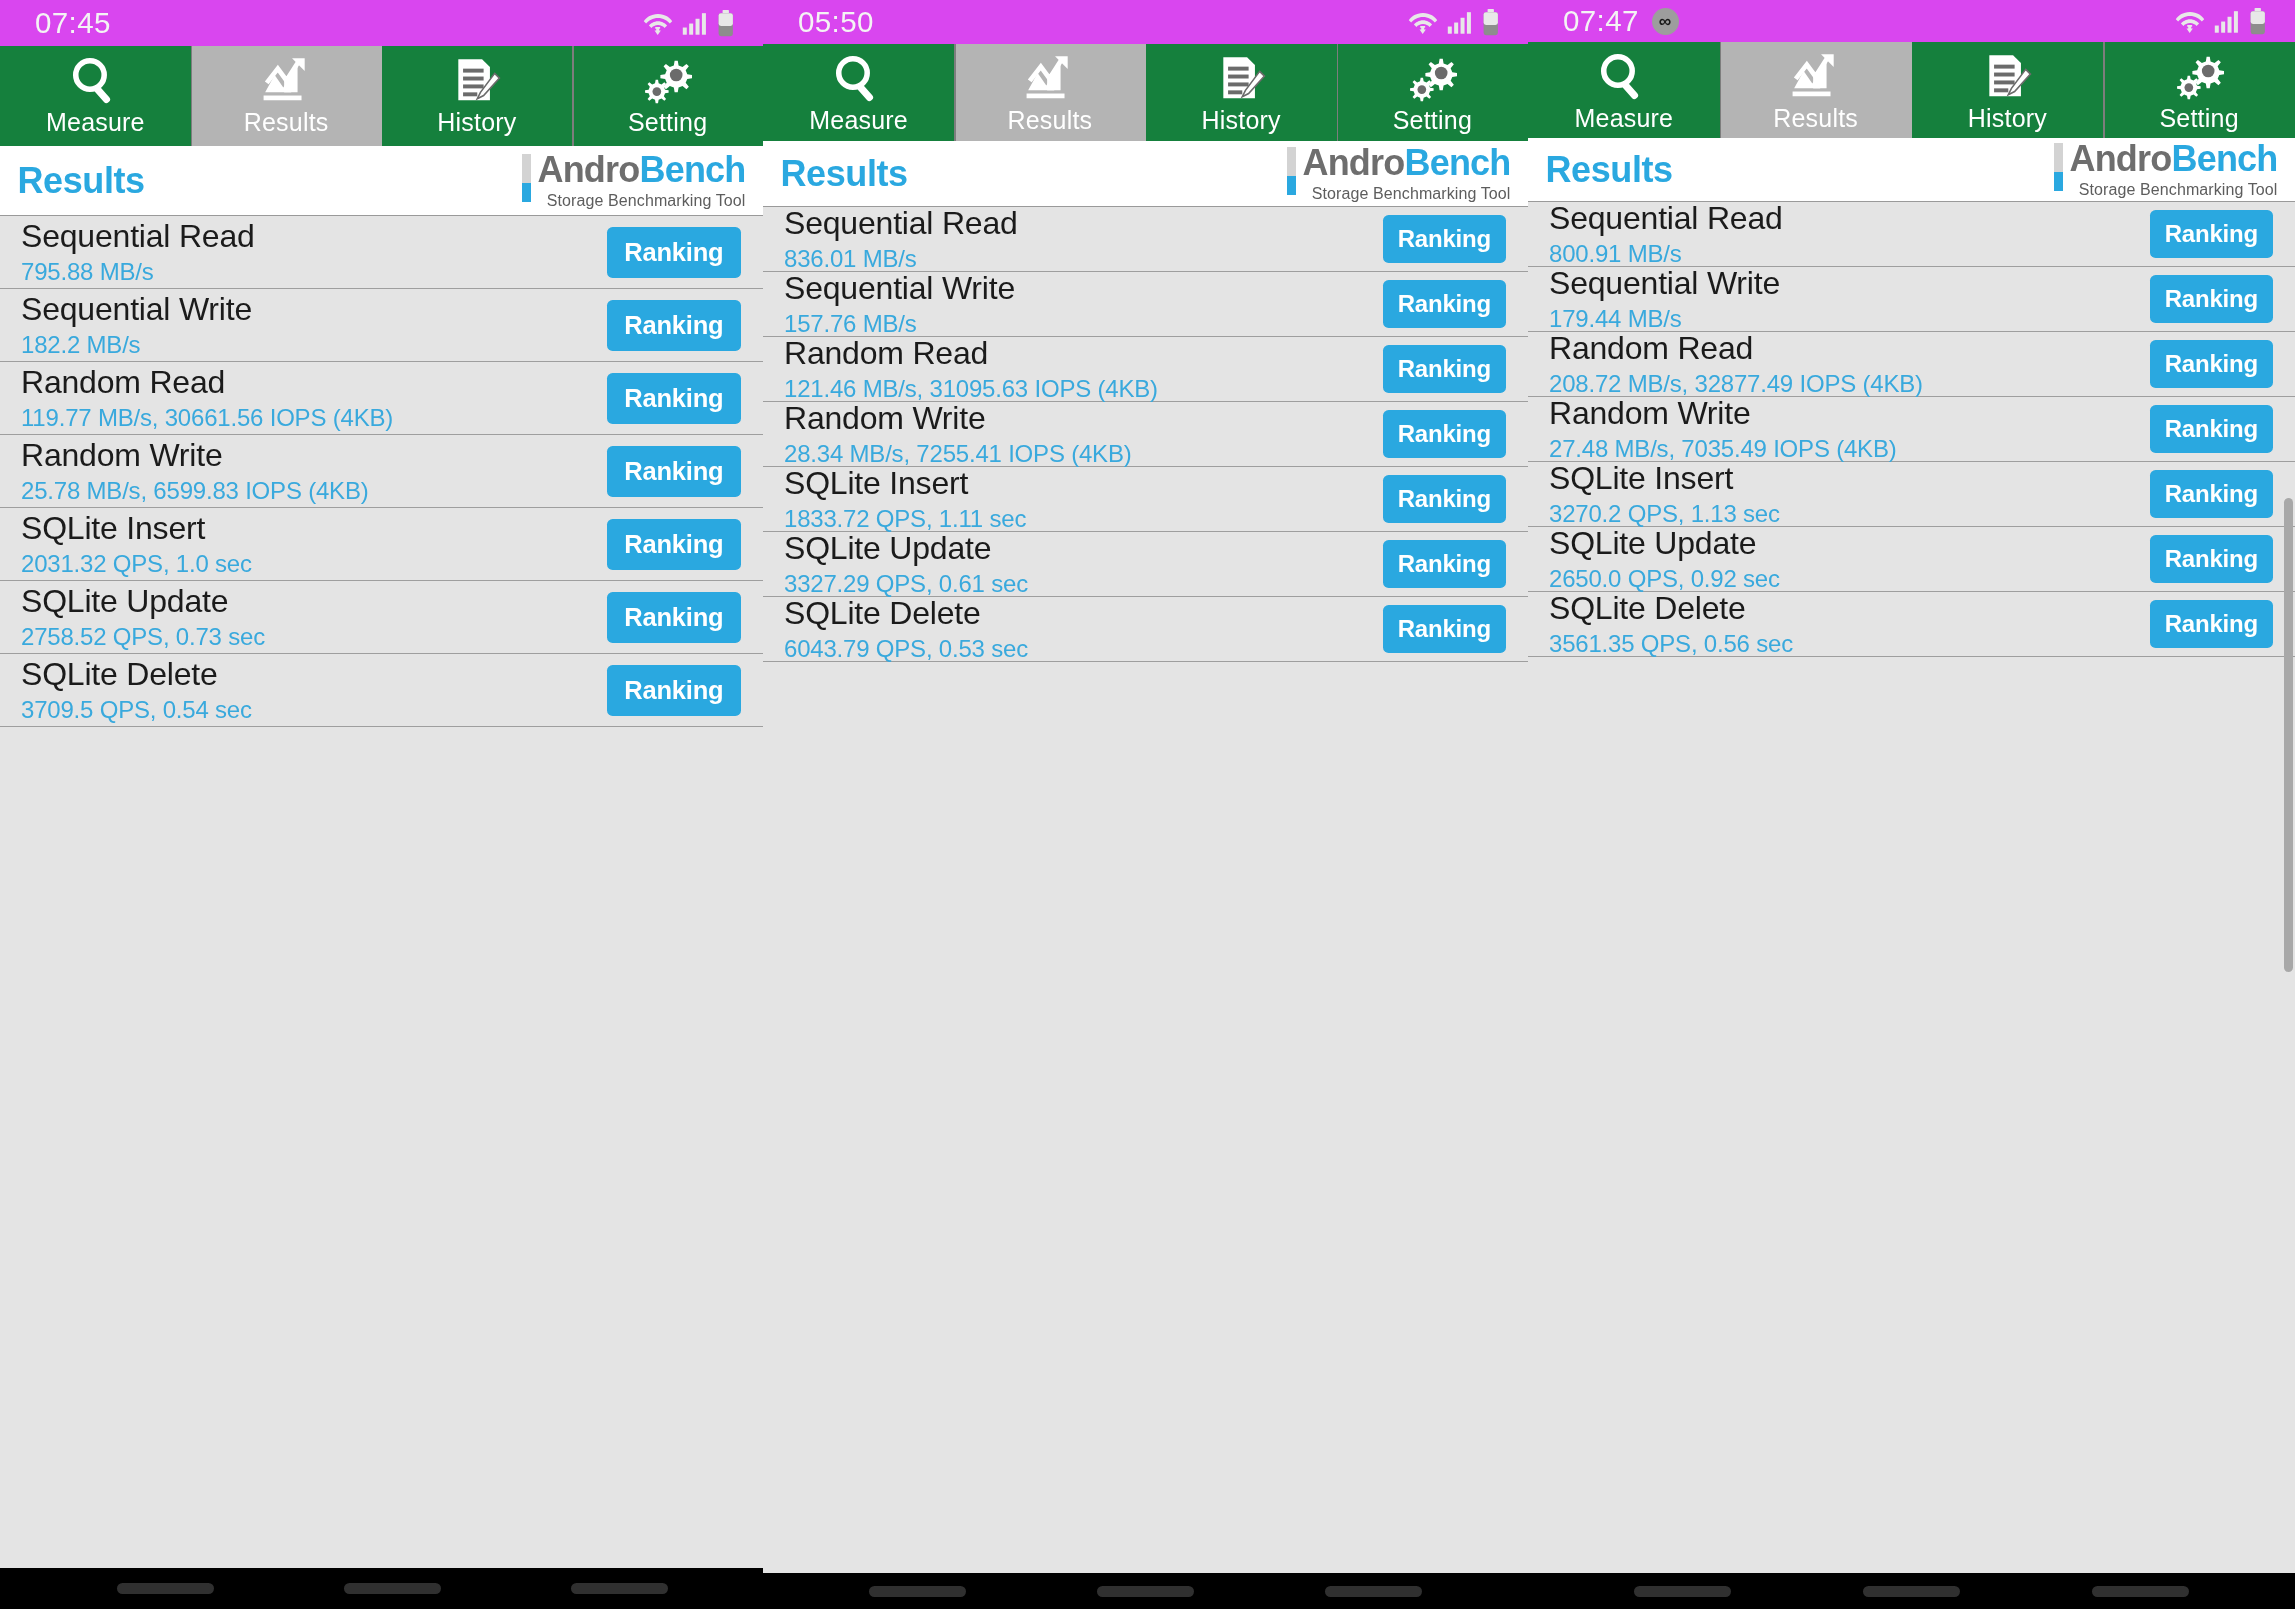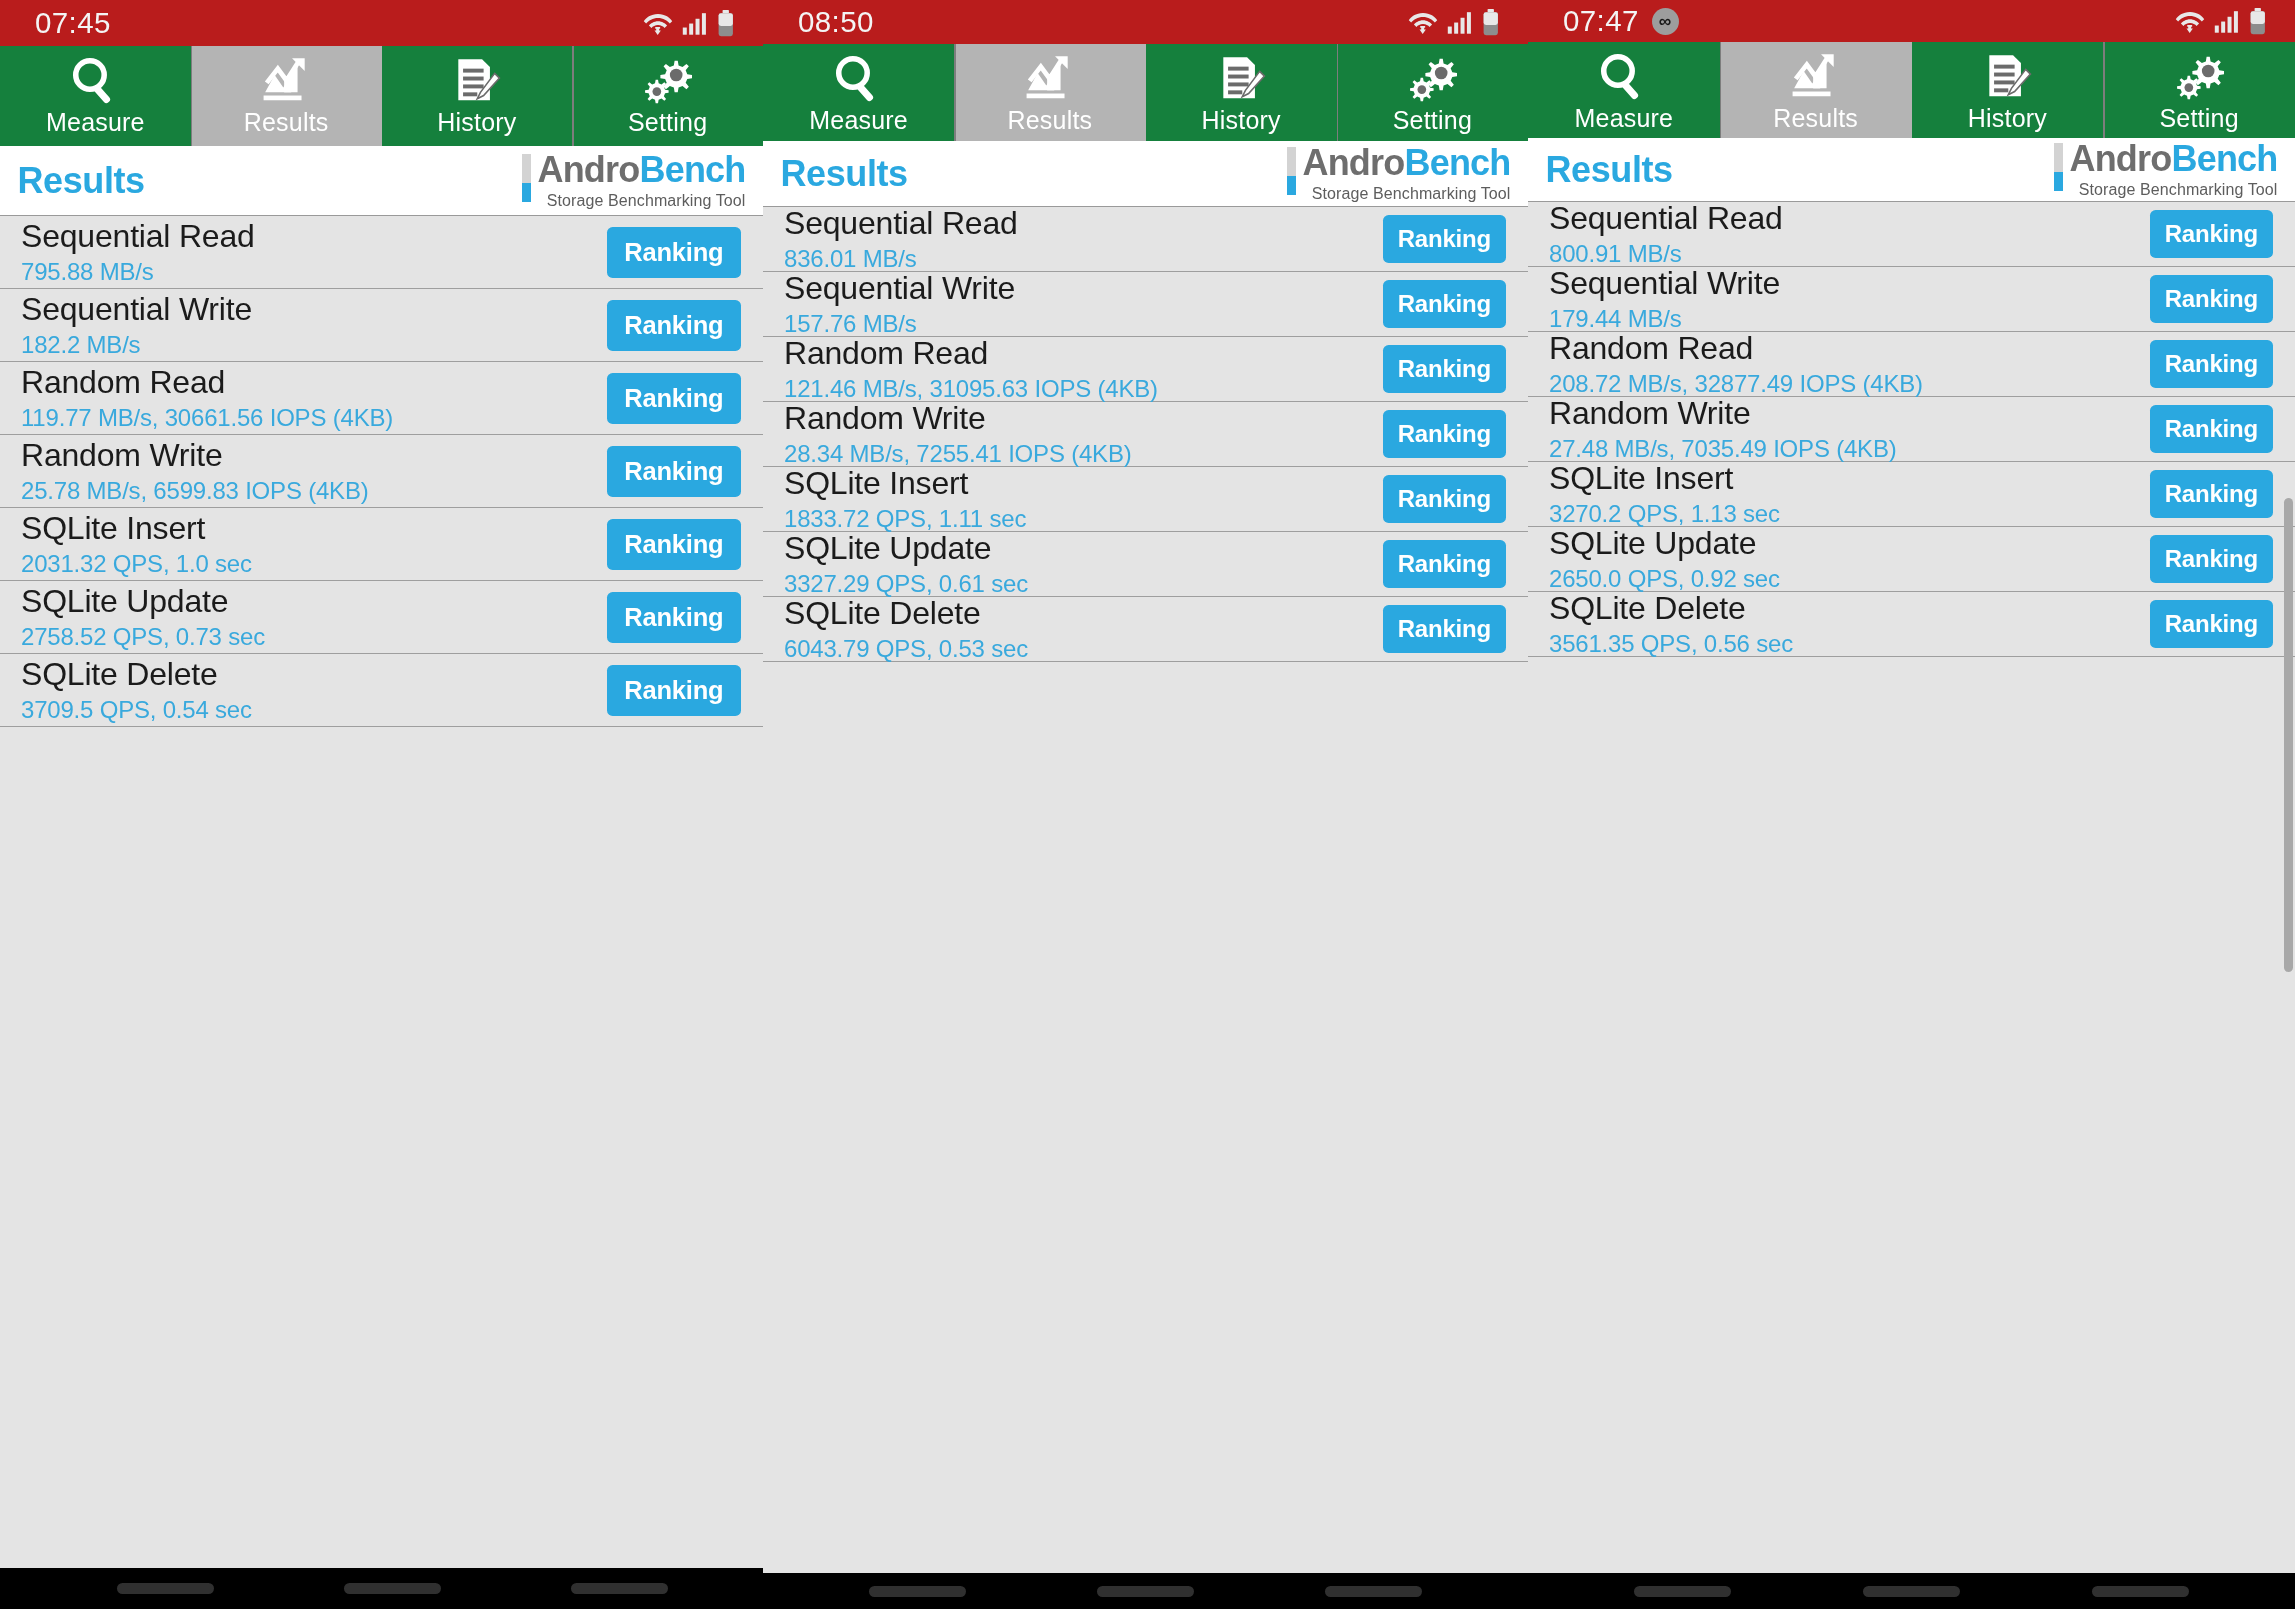--- a/index.html
+++ b/index.html
@@ -18,21 +18,21 @@
     overflow: hidden;
     display: flex;
     flex-direction: column;
   }
   .phone.p1 { width: 763px; }
   .phone.p2 { width: 765px; }
   .phone.p3 { width: 767px; }
 
   
   .statusbar {
-    background: #b91c1c;
+    background: #d946ef;
     color: #f2f2f2;
     display: flex;
     align-items: center;
     justify-content: space-between;
     padding: 0 29px 0 35px;
     flex: 0 0 auto;
   }
   .p1 .statusbar { height: 46px; }
   .p2 .statusbar { height: 44px; }
   .p3 .statusbar { height: 42px; }
@@ -346,21 +346,21 @@
       <span class="nav-pill"></span>
       <span class="nav-pill"></span>
       <span class="nav-pill"></span>
     </div>
   </div>
 
   <div class="phone p2">
 
     <div class="statusbar">
       <div class="sb-left">
-        <span class="sb-clock">08:50</span>
+        <span class="sb-clock">05:50</span>
       </div>
       <div class="sb-right">
         <span class="ic-wifi">
           <svg width="30" height="25.5" viewBox="0 0 38 32">
             <path d="M19 5 C10 5 3.5 10 1 14 l3 3 C7 13.5 12.5 10 19 10 c6.5 0 12 3.5 15 7 l3-3 C34.5 10 28 5 19 5z" fill="#e8e8e8"></path>
             <path d="M19 14 c-5 0-9.5 2.8-11.5 5.6 l3.2 3.2 C12.3 20.7 15.4 19 19 19 c3.6 0 6.7 1.7 8.3 3.8 l3.2-3.2 C28.5 16.8 24 14 19 14z" fill="#e8e8e8"></path>
             <path d="M15.5 22.5 l2.2 0 0 4.3 -1.2 0 2.1 3 2.1-3 -1.2 0 0-4.3 2.2 0" fill="none" stroke="#e8e8e8" stroke-width="2"></path>
           </svg>
         </span>
         <span class="ic-sig">

